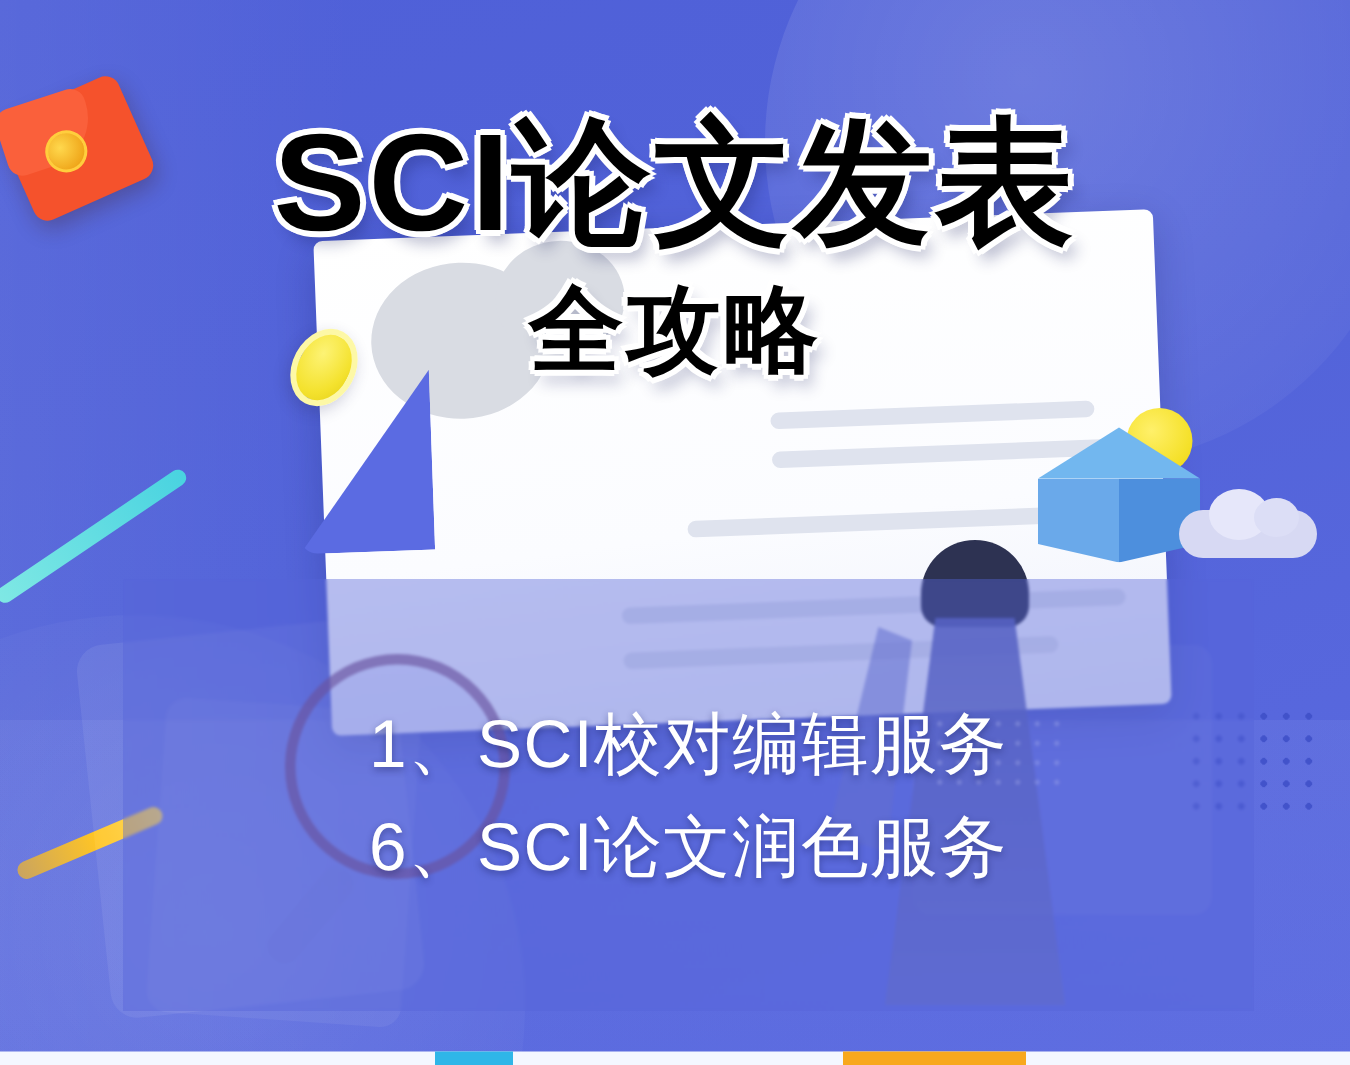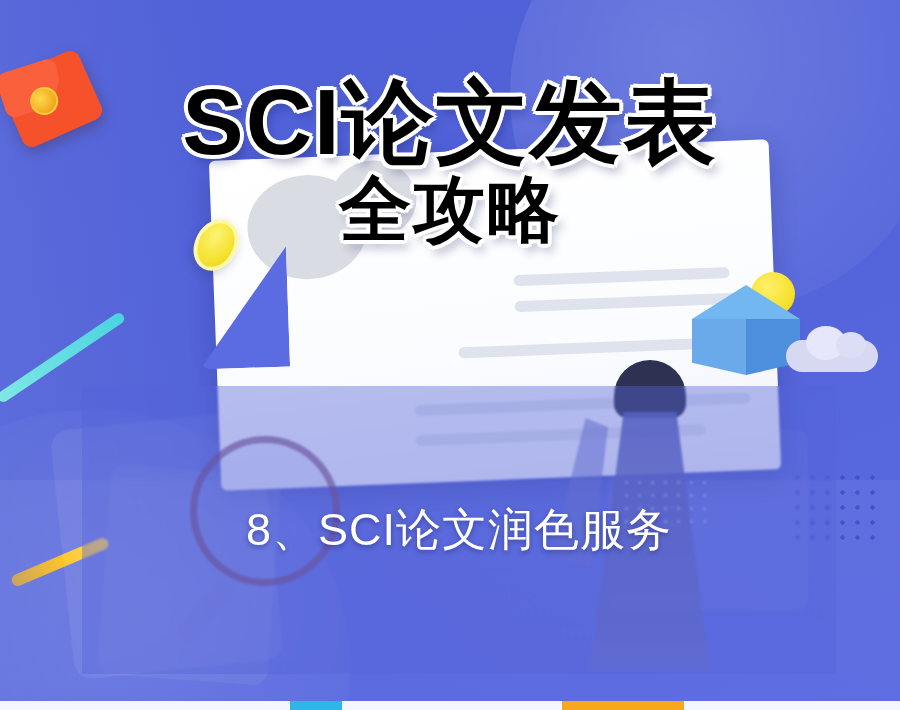--- a/index.html
+++ b/index.html
@@ -239,21 +239,21 @@
     text-shadow:
       -3px 0 0 #ffffff, 3px 0 0 #ffffff,
       0 -3px 0 #ffffff, 0 3px 0 #ffffff,
       -3px -3px 0 #ffffff, 3px -3px 0 #ffffff,
       -3px 3px 0 #ffffff, 3px 3px 0 #ffffff,
       -4px 0 0 #ffffff, 4px 0 0 #ffffff,
       0 -4px 0 #ffffff, 0 4px 0 #ffffff,
       5px 8px 10px rgba(20,25,90,.30);
   }
   .headline .line1{ font-size:92px; }
-  .headline .line2{ font-size:72px; margin-top:4px;font-family:Liberation Serif, serif; }
+  .headline .line2{ font-size:63px; margin-top:18px; }
 
   
   .panel{
     position:absolute;left:82px;top:386px;
     width:754px;height:288px;
     background:rgba(86,100,216,.42);
     backdrop-filter:blur(1px);
   }
   .bullets{
     position:absolute;left:82px;top:386px;
@@ -342,20 +342,21 @@
 
   <div class="dot-grid-small"></div>
 
   <div class="headline">
     <span class="line line1">SCI论文发表</span>
     <span class="line line2">全攻略</span>
   </div>
 
   <div class="panel"></div>
   <div class="bullets">
-    <div class="bullet">8、SCI论文润色服务</div>
+    <div class="bullet">1、SCI校对编辑服务</div>
+    <div class="bullet">6、SCI论文润色服务</div>
   </div>
 
   <div class="bottom-strip"></div>
   <div class="strip-cyan"></div>
   <div class="strip-orange"></div>
 
 </div>
 
 </body></html>

